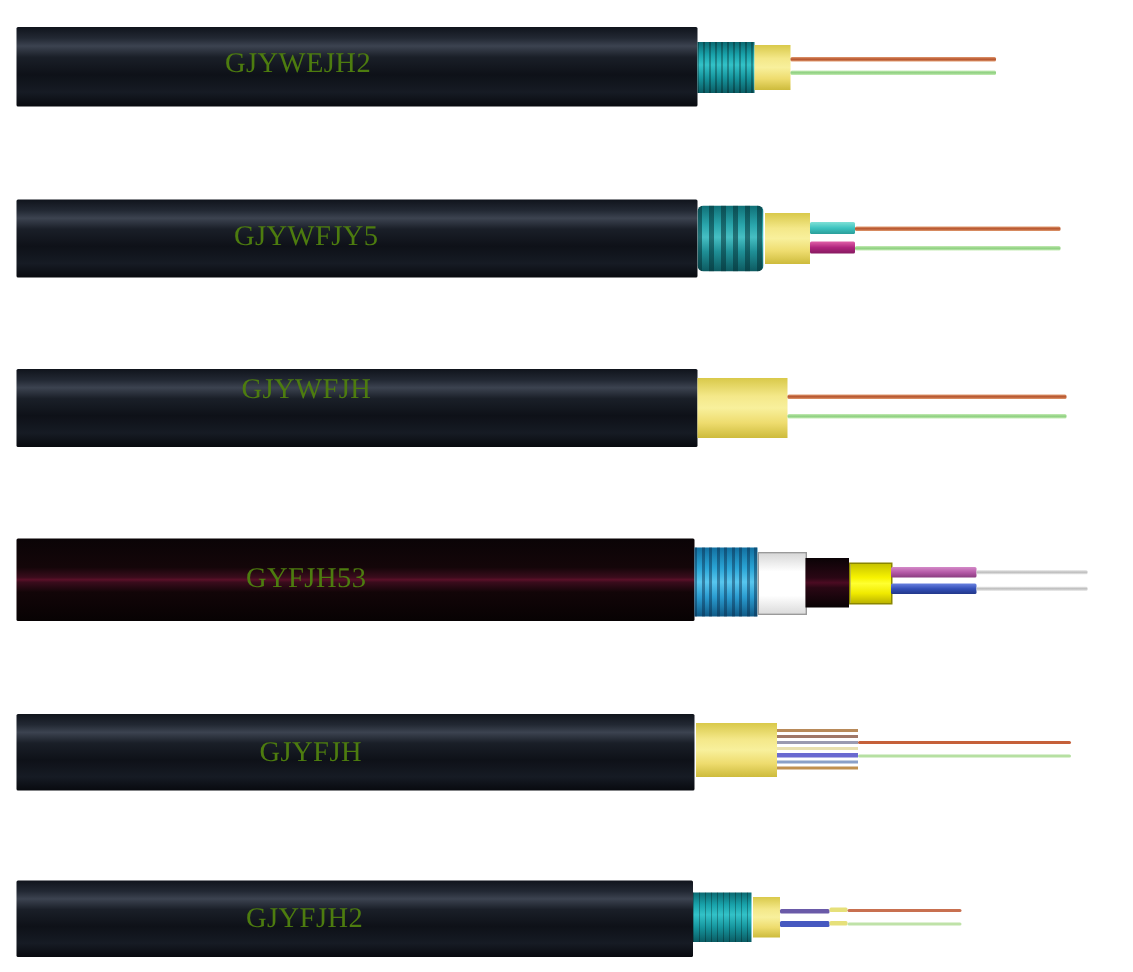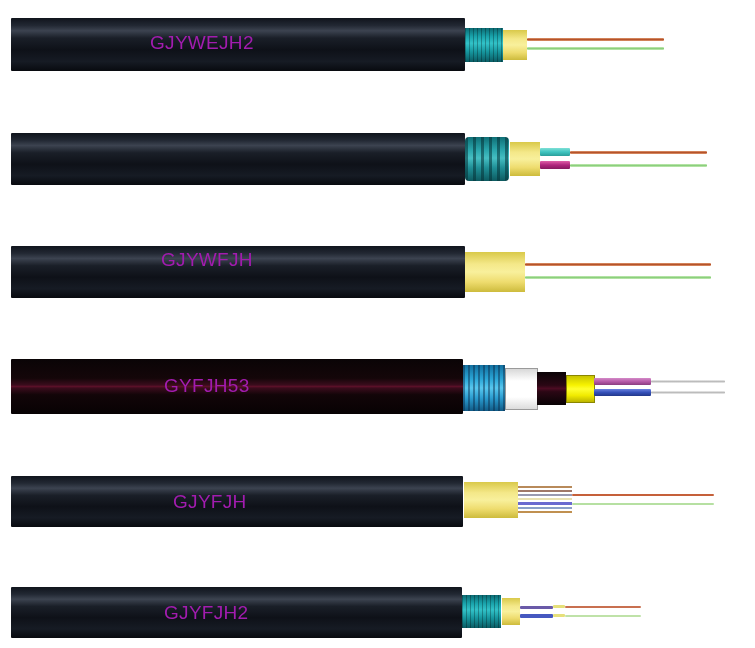--- a/index.html
+++ b/index.html
@@ -10,22 +10,22 @@
     .cable { position: absolute; left: 0; width: 755px; }
     .jacket {
       position: absolute; left: 11px;
       background: linear-gradient(to bottom, #10141c 0%, #222833 14%, #3c4350 24%, #1a1f28 38%, #0e1118 60%, #161b24 82%, #080a0f 100%);
       border-radius: 1px;
     }
     .jacket.maroon {
       background: linear-gradient(to bottom, #0a0406 0%, #140609 35%, #3a0c1c 47%, #5a1028 50%, #3a0c1c 53%, #120508 65%, #070203 100%);
     }
     .label {
-      position: absolute; color: #a21caf; font-size: 19px; letter-spacing: 0.3px;
-      font-family: Liberation Sans, sans-serif; white-space: nowrap;
+      position: absolute; color: #4d7c0f; font-size: 19px; letter-spacing: 0.3px;
+      font-family: Liberation Serif, serif; white-space: nowrap;
     }
     .seg { position: absolute; }
     .armor {
       background:
         repeating-linear-gradient(to right, rgba(0,0,0,0.28) 0px, rgba(0,0,0,0.28) 1px, transparent 1px, transparent 4px),
         linear-gradient(to bottom, #0b6a72 0%, #19a3ab 25%, #32c2c8 45%, #16969e 70%, #0a5c64 100%);
     }
     .armor.corrugated {
       background:
         repeating-linear-gradient(to right, rgba(5,50,55,0.55) 0px, rgba(5,50,55,0.55) 3px, transparent 3px, transparent 8px),
@@ -61,20 +61,21 @@
   <div class="jacket" style="top:18px;width:454px;height:53px;"></div>
   <span class="label" style="left:150px;top:32px;">GJYWEJH2</span>
   <div class="seg armor" style="left:465px;top:28px;width:38px;height:34px;"></div>
   <div class="seg yarn" style="left:503px;top:30px;width:24px;height:30px;"></div>
   <div class="fiber" style="left:527px;top:38px;width:137px;background:linear-gradient(to bottom,#e09a70,#b5532c,#e09a70);"></div>
   <div class="fiber" style="left:527px;top:47px;width:137px;background:linear-gradient(to bottom,#c6ecb6,#8ccf7e,#c6ecb6);"></div>
 </div>
 
 <div class="cable" style="top:110px;height:115px;">
   <div class="jacket" style="top:23px;width:454px;height:52px;"></div>
+  <span class="label" style="left:156px;top:37px;">GJYWFJY5</span>
   <div class="seg armor corrugated" style="left:465px;top:27px;width:44px;height:44px;"></div>
   <div class="seg yarn" style="left:510px;top:32px;width:30px;height:34px;"></div>
   <div class="buffer" style="left:540px;top:38px;width:30px;height:8px;background:linear-gradient(to bottom,#7fe0d6,#3ec4c0,#2a9e9a);"></div>
   <div class="buffer" style="left:540px;top:51px;width:30px;height:8px;background:linear-gradient(to bottom,#e060a8,#b0267e,#861a60);"></div>
   <div class="fiber" style="left:570px;top:41px;width:137px;background:linear-gradient(to bottom,#e09a70,#b5532c,#e09a70);"></div>
   <div class="fiber" style="left:570px;top:54px;width:137px;background:linear-gradient(to bottom,#c6ecb6,#8ccf7e,#c6ecb6);"></div>
 </div>
 
 <div class="cable" style="top:225px;height:115px;">
   <div class="jacket" style="top:21px;width:454px;height:52px;"></div>

